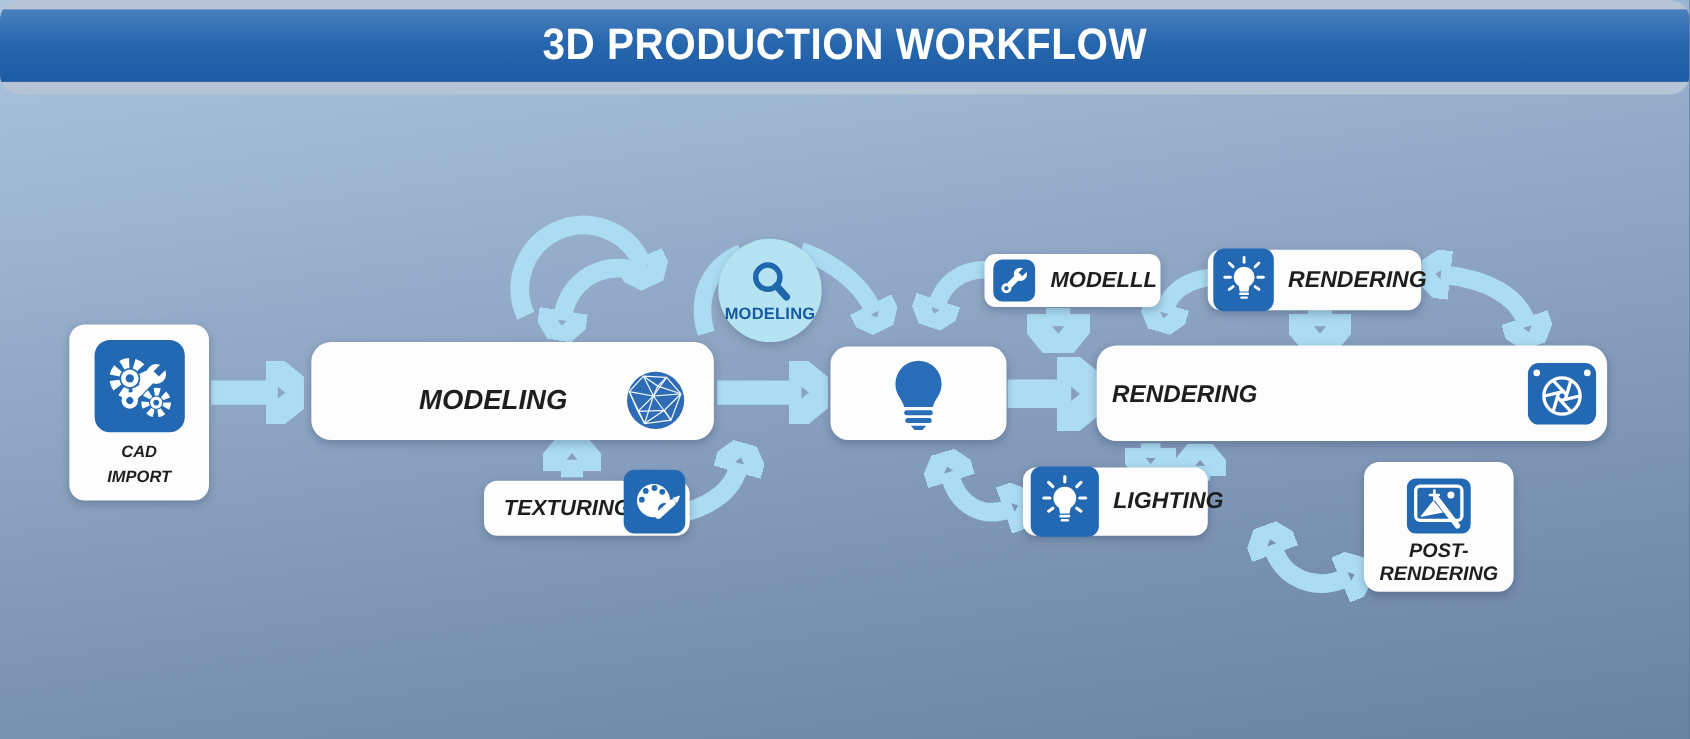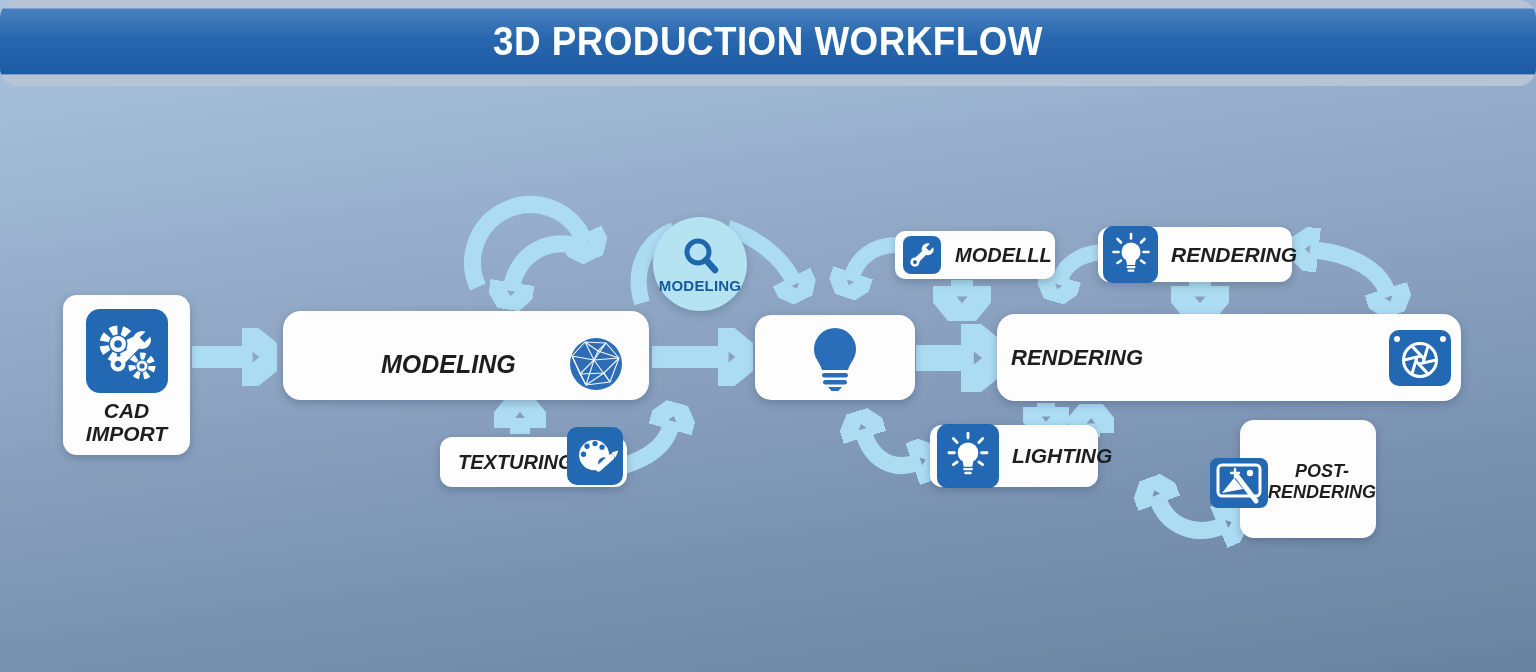--- a/index.html
+++ b/index.html
@@ -13,21 +13,21 @@
              font-size:40px;font-weight:800;letter-spacing:.5px;transform:scaleX(.92);}
   
   .node{position:absolute;background:#fdfdfe;border-radius:16px;
         box-shadow:0 3px 8px rgba(30,50,80,.28);z-index:2;display:flex;align-items:center;font-style:italic;}
   .iconbox{background:#2268b2;border-radius:10px;display:flex;align-items:center;justify-content:center;flex:0 0 auto;}
   .lbl{color:#1e1e1e;font-weight:700;}
   svg{display:block;}
   
   #cad{left:63px;top:295px;width:127px;height:160px;flex-direction:column;justify-content:flex-start;border-radius:14px;}
   #cad .iconbox{width:82px;height:84px;margin-top:14px;border-radius:14px;}
-  #cad .lbl{font-size:21px;line-height:23px;text-align:center;margin-top:6px;}
+  #cad .lbl{font-size:15px;line-height:23px;text-align:center;margin-top:6px;}
   #modeling{left:283px;top:311px;width:366px;height:89px;border-radius:18px;padding:17px 26px 0 98px;box-sizing:border-box;}
   #modeling .lbl{font-size:25px;}
   #iteration{position:absolute;left:653px;top:217px;width:94px;height:94px;border-radius:50%;
              background:#b5e3f2;z-index:2;display:flex;flex-direction:column;align-items:center;justify-content:center;
              box-shadow:0 3px 8px rgba(30,50,80,.22);}
   #iteration .lbl{color:#17599f;font-size:15px;letter-spacing:.2px;}
   #bulbnode{left:755px;top:315px;width:160px;height:85px;justify-content:center;}
   #modelll{left:895px;top:231px;width:160px;height:48px;border-radius:10px;padding-left:8px;box-sizing:border-box;}
   #modelll .iconbox{width:38px;height:38px;border-radius:8px;}
   #modelll .lbl{font-size:20px;margin-left:14px;}
@@ -37,21 +37,21 @@
   #bigbox{left:997px;top:314px;width:464px;height:87px;border-radius:18px;justify-content:space-between;
           padding:0 10px 0 14px;box-sizing:border-box;}
   #bigbox .iconbox{width:62px;height:56px;}
   #bigbox .lbl{font-size:22px;}
   #texturing{left:440px;top:437px;width:187px;height:50px;border-radius:12px;padding-left:18px;box-sizing:border-box;}
   #texturing .lbl{font-size:20px;}
   #texturing .iconbox{position:absolute;right:4px;top:-10px;width:56px;height:58px;}
   #lighting{left:930px;top:425px;width:168px;height:62px;border-radius:12px;padding-left:7px;box-sizing:border-box;}
   #lighting .iconbox{width:62px;height:64px;margin:-3px 0;}
   #lighting .lbl{font-size:21px;margin-left:13px;}
-  #postproc{left:1240px;top:420px;width:136px;height:118px;border-radius:14px;flex-direction:row;justify-content:flex-end;}
+  #postproc{left:1240px;top:420px;width:136px;height:118px;border-radius:14px;flex-direction:column;justify-content:center;}
   #postproc .iconbox{width:58px;height:50px;margin-top:8px;border-radius:8px;}
   #postproc .lbl{font-size:18px;line-height:21px;text-align:center;margin-top:5px;}
   
   #arrows{position:absolute;left:0;top:0;width:1536px;height:672px;z-index:1;pointer-events:none;}
   #arrows path{fill:none;stroke:#acdcf2;}
 </style>
 </head>
 <body>
 
 <div id="stage">

